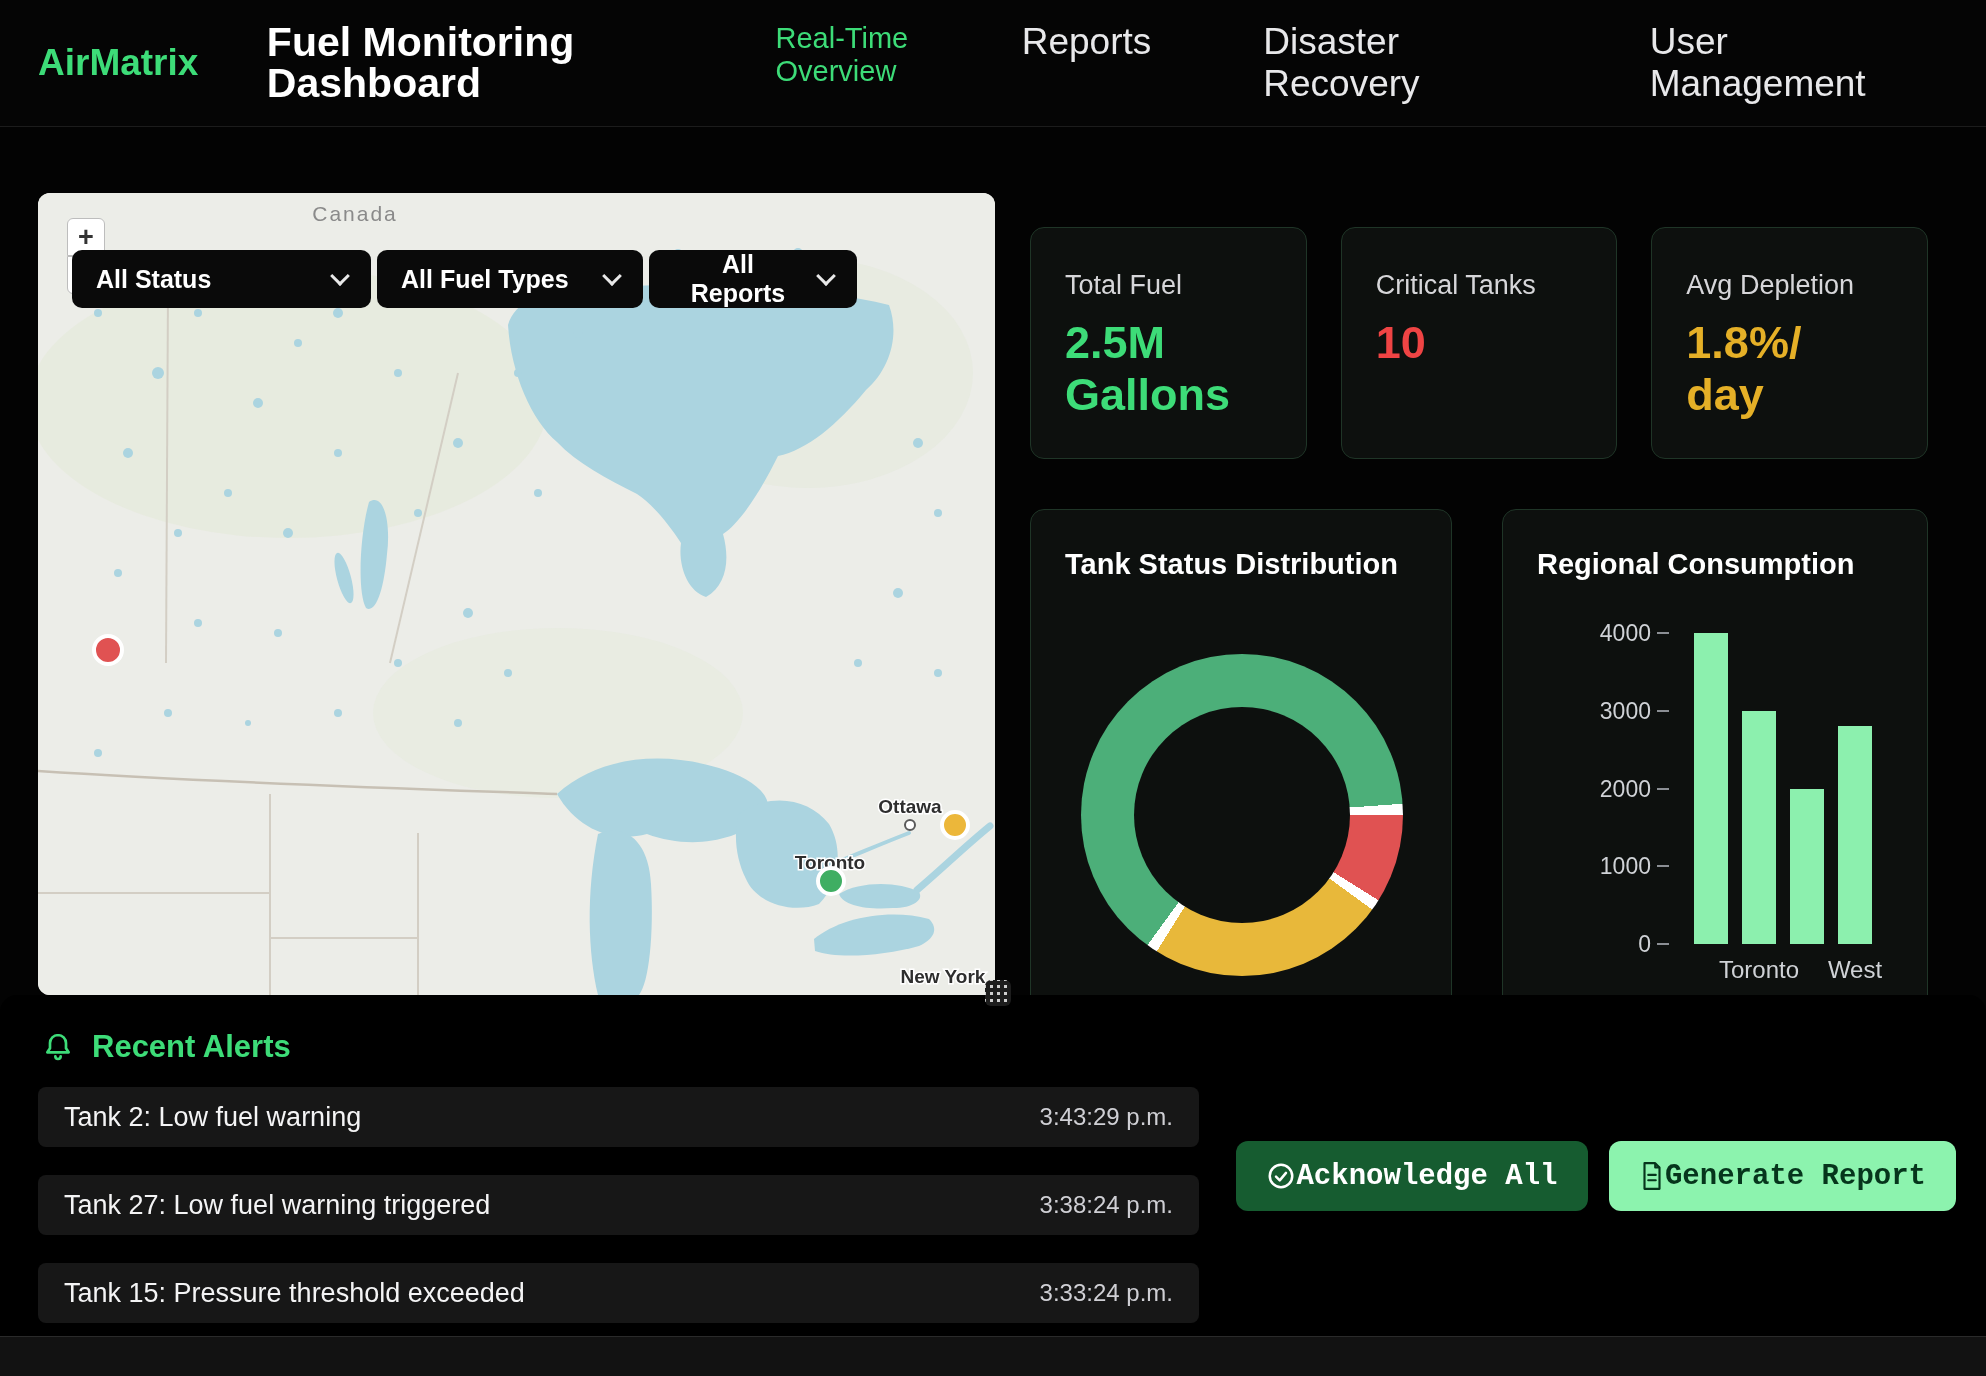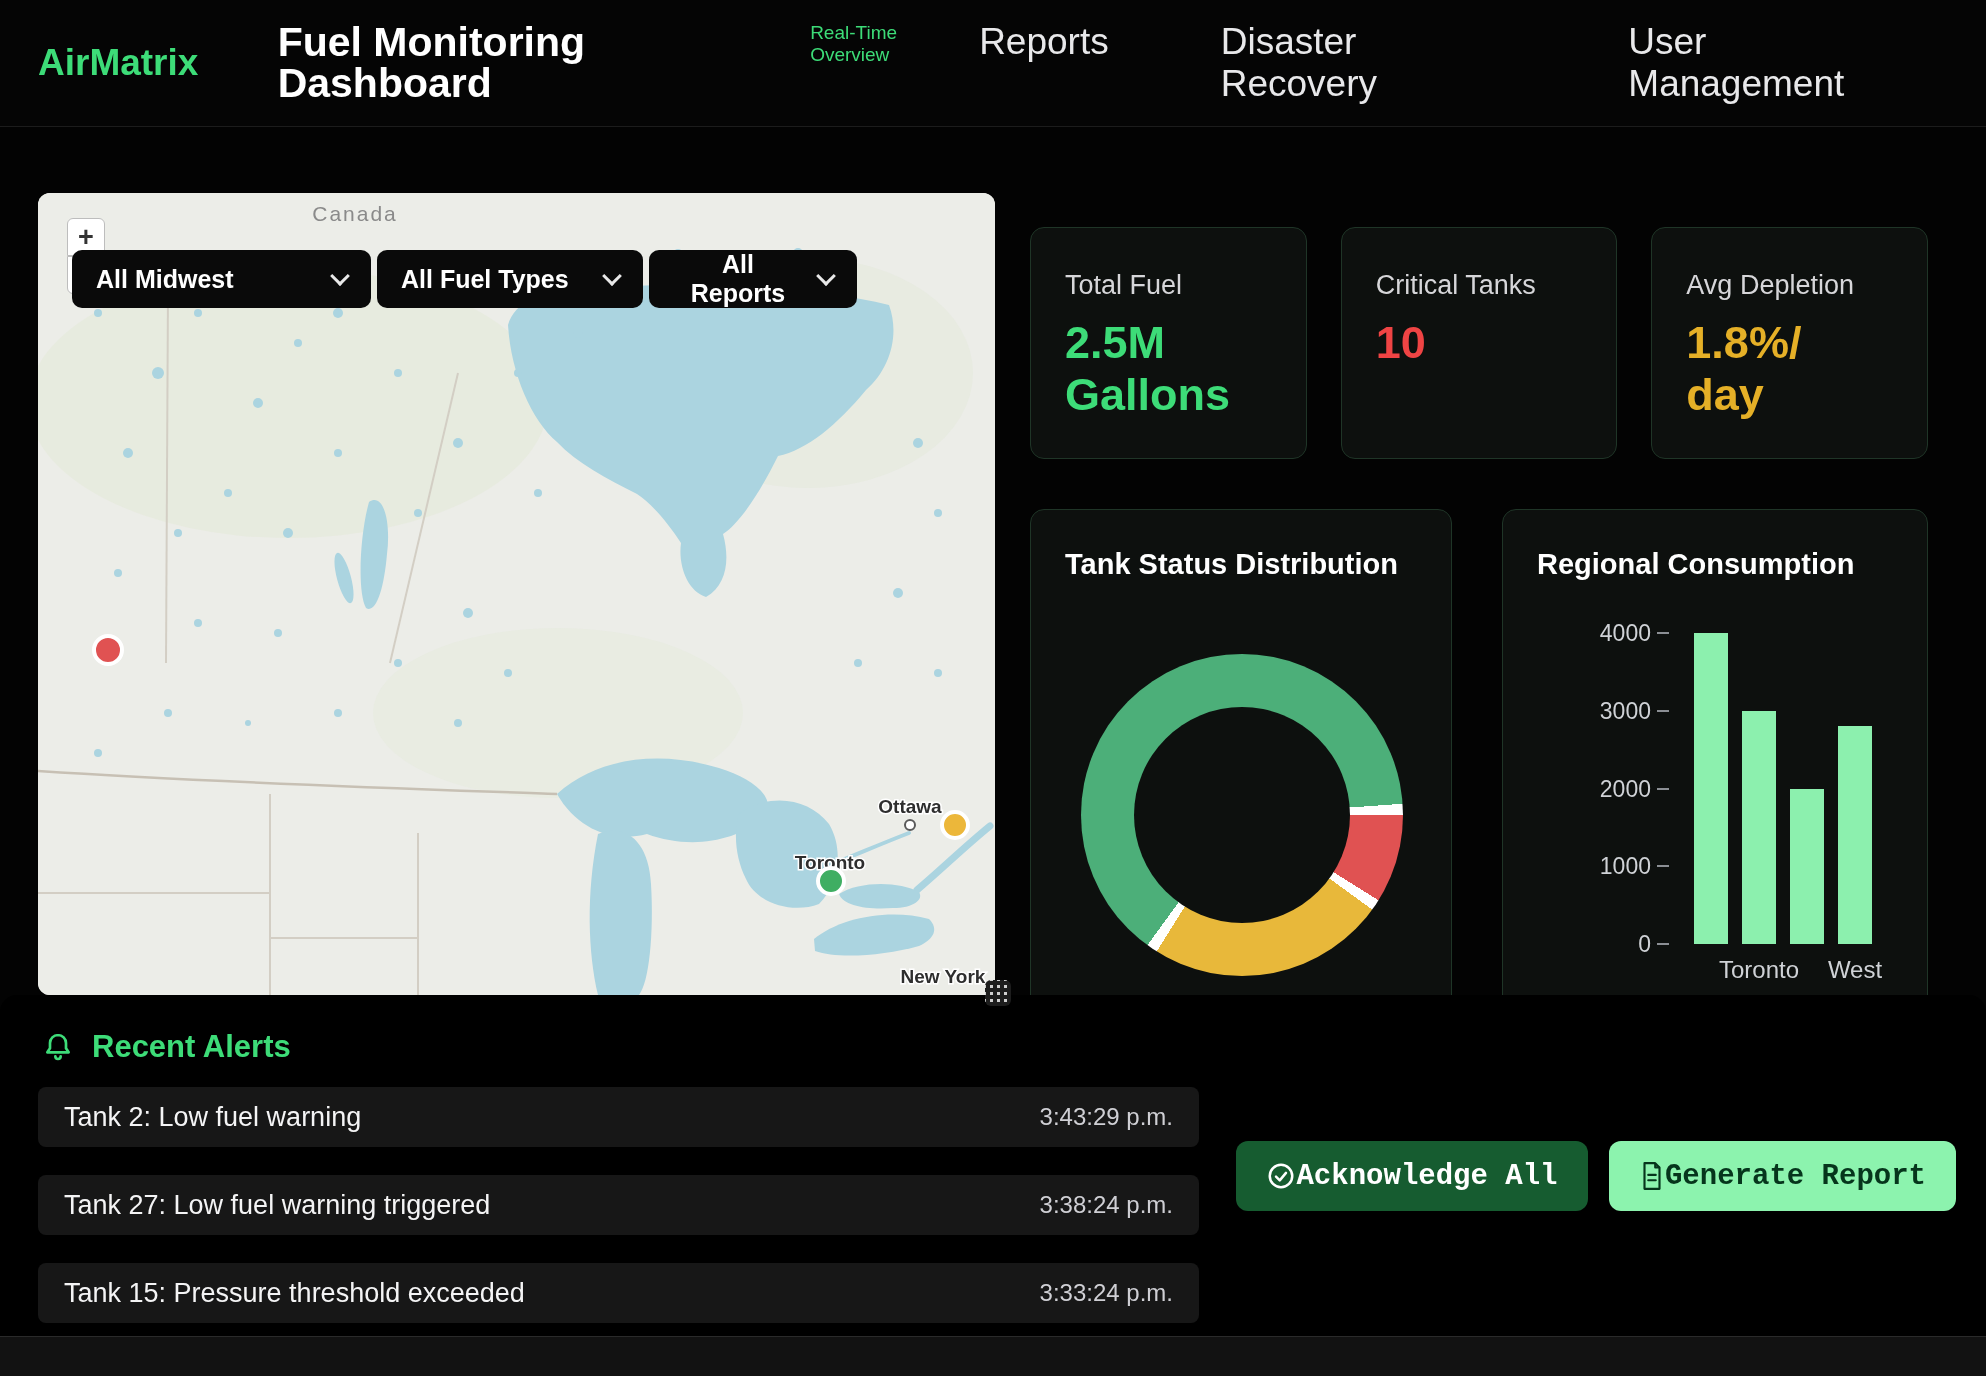--- a/index.html
+++ b/index.html
@@ -6,21 +6,21 @@
   .app{position:relative;width:1986px;height:1376px;background:#030303;overflow:hidden;
        font-family:"Liberation Sans",sans-serif;color:#fff;}
 
   
   .hdr{position:absolute;left:0;top:0;width:100%;height:127px;background:#050505;
        border-bottom:1px solid #1c1c1c;display:flex;align-items:center;
        padding:0 60px 0 38px;box-sizing:border-box;}
   .brand{font-size:37px;font-weight:700;color:#3ddc78;width:243px;cursor:pointer;}
   .titleblock{display:flex;flex-direction:row;gap:7px;}
   .title{font-size:41px;font-weight:700;color:#fff;margin:0;line-height:1;}
-  .subtitle{font-size:19px;color:#3ddc78;font-weight:500;}
+  .subtitle{font-size:29px;color:#3ddc78;font-weight:500;}
   .nav{margin-left:auto;display:flex;gap:112px;}
   .nav a{font-size:37px;color:#e8e8ea;cursor:pointer;text-decoration:none;}
 
   
   .map-panel{position:absolute;left:38px;top:193px;width:957px;height:802px;
              border-radius:12px;overflow:hidden;background:#ecede8;}
   .map-canvas{position:absolute;inset:0;cursor:grab;}
   .map-canvas svg{display:block;width:100%;height:100%;font-family:inherit;}
   .zoom-btn{position:absolute;width:38px;height:38px;background:#fff;border:1px solid #bdbdbd;
             color:#333;font-size:27px;font-weight:700;display:flex;align-items:center;
@@ -189,21 +189,21 @@
 
         <circle cx="70" cy="457" r="14" stroke="#ffffff" stroke-width="4" fill="#e05252"></circle>
         <circle cx="917" cy="632" r="13" stroke="#ffffff" stroke-width="4" fill="#ecb73a"></circle>
         <circle cx="793" cy="688" r="13" stroke="#ffffff" stroke-width="4" fill="#3fae62"></circle>
       </svg>
     </div>
     <button class="zoom-btn zoom-out"></button>
     <button class="zoom-btn zoom-in">+</button>
     <div class="filters">
       <button class="filter f1">
-        <span>All Midwest</span>
+        <span>All Status</span>
         <span class="chev"></span>
       </button>
       <button class="filter f2">
         <span>All Fuel Types</span>
         <span class="chev"></span>
       </button>
       <button class="filter f3">
         <span>All Reports</span>
         <span class="chev"></span>
       </button>

